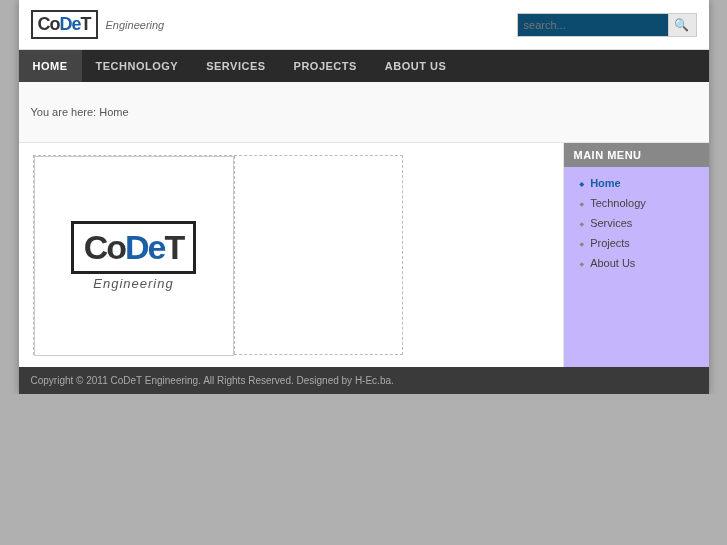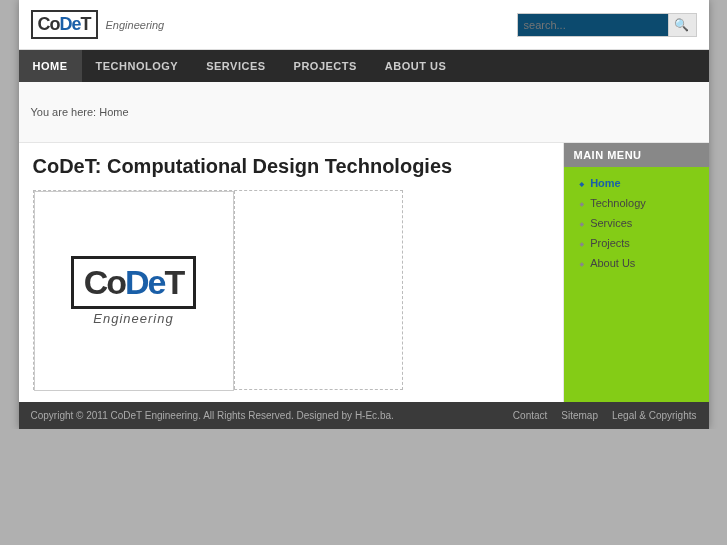--- a/index.html
+++ b/index.html
@@ -145,21 +145,21 @@
       flex: 1;
       background: #fff;
       border-left: 1px dashed #bbb;
     }
 
     
     #sidebar {
       width: 145px;
       min-width: 145px;
       padding: 0;
-      background: #84cc16;
+      background: #c4b5fd;
     }
     .sidebar-title {
       background: #888;
       color: #fff;
       font-size: 11px;
       font-weight: bold;
       padding: 6px 10px;
       letter-spacing: 0.5px;
     }
     .sidebar-menu {
@@ -236,21 +236,20 @@
       <div class="nav-item">ABOUT US</div>
     </div>
 
     <div id="breadcrumb">
       <span>You are here:</span>&nbsp;<span>Home</span>
     </div>
 
     <div id="content-wrap">
 
       <div id="main">
-        <div id="page-title">CoDeT: Computational Design Technologies</div>
         <div id="logo-image-container">
           <div id="logo-left-panel">
             <div class="big-logo-box">
               <span class="big-logo-co">Co</span>
                 <span class="big-logo-de">De</span>
                 <span class="big-logo-t">T</span>
             </div>
             <div class="big-logo-engineering">Engineering</div>
           </div>
           <div id="logo-right-panel"></div>
@@ -265,21 +264,16 @@
           <li>Services</li>
           <li>Projects</li>
           <li>About Us</li>
         </ul>
       </div>
 
     </div>
 
     <div id="footer">
       <span>Copyright © 2011 CoDeT Engineering. All Rights Reserved. Designed by H-Ec.ba.</span>
-      <div class="footer-links">
-        <span class="footer-link">Contact</span>
-        <span class="footer-link">Sitemap</span>
-        <span class="footer-link">Legal &amp; Copyrights</span>
-      </div>
     </div>
 
   </div>
 </div>
 
 </body></html>

